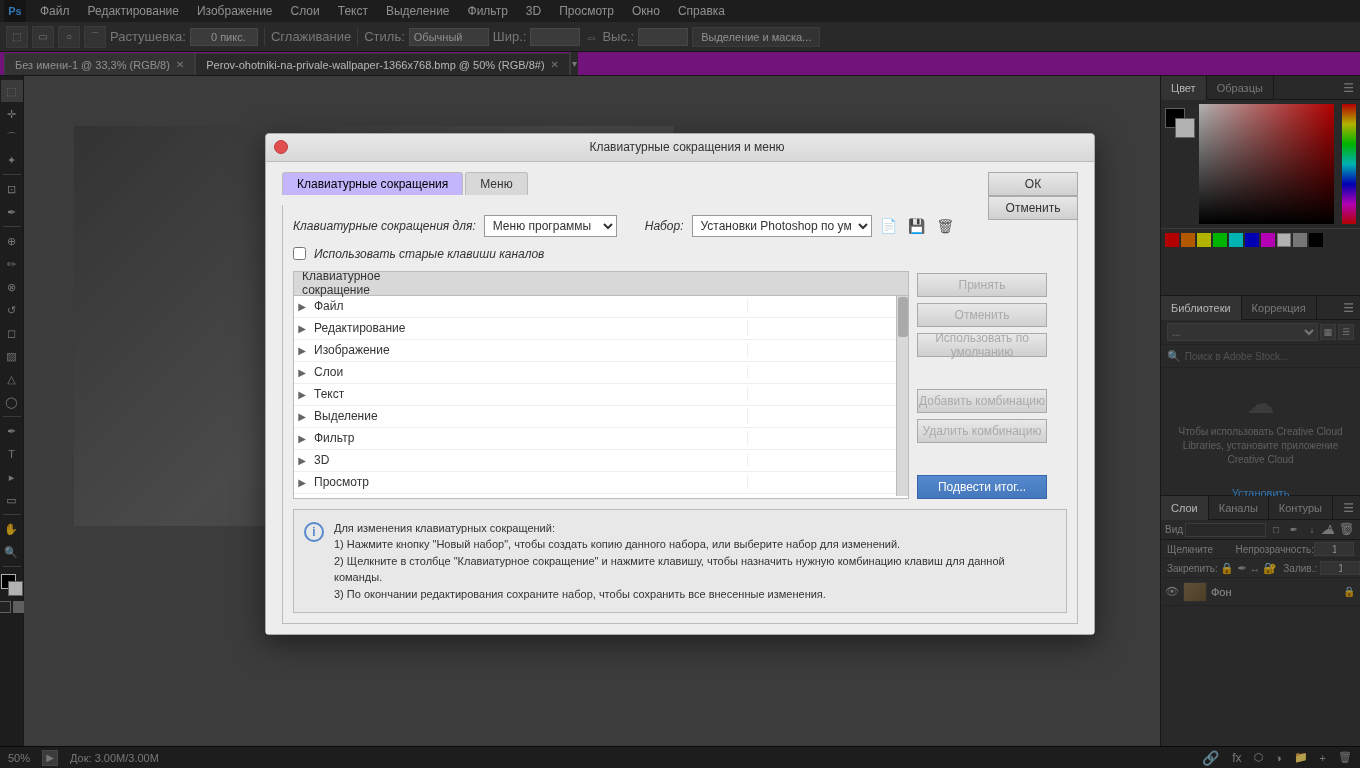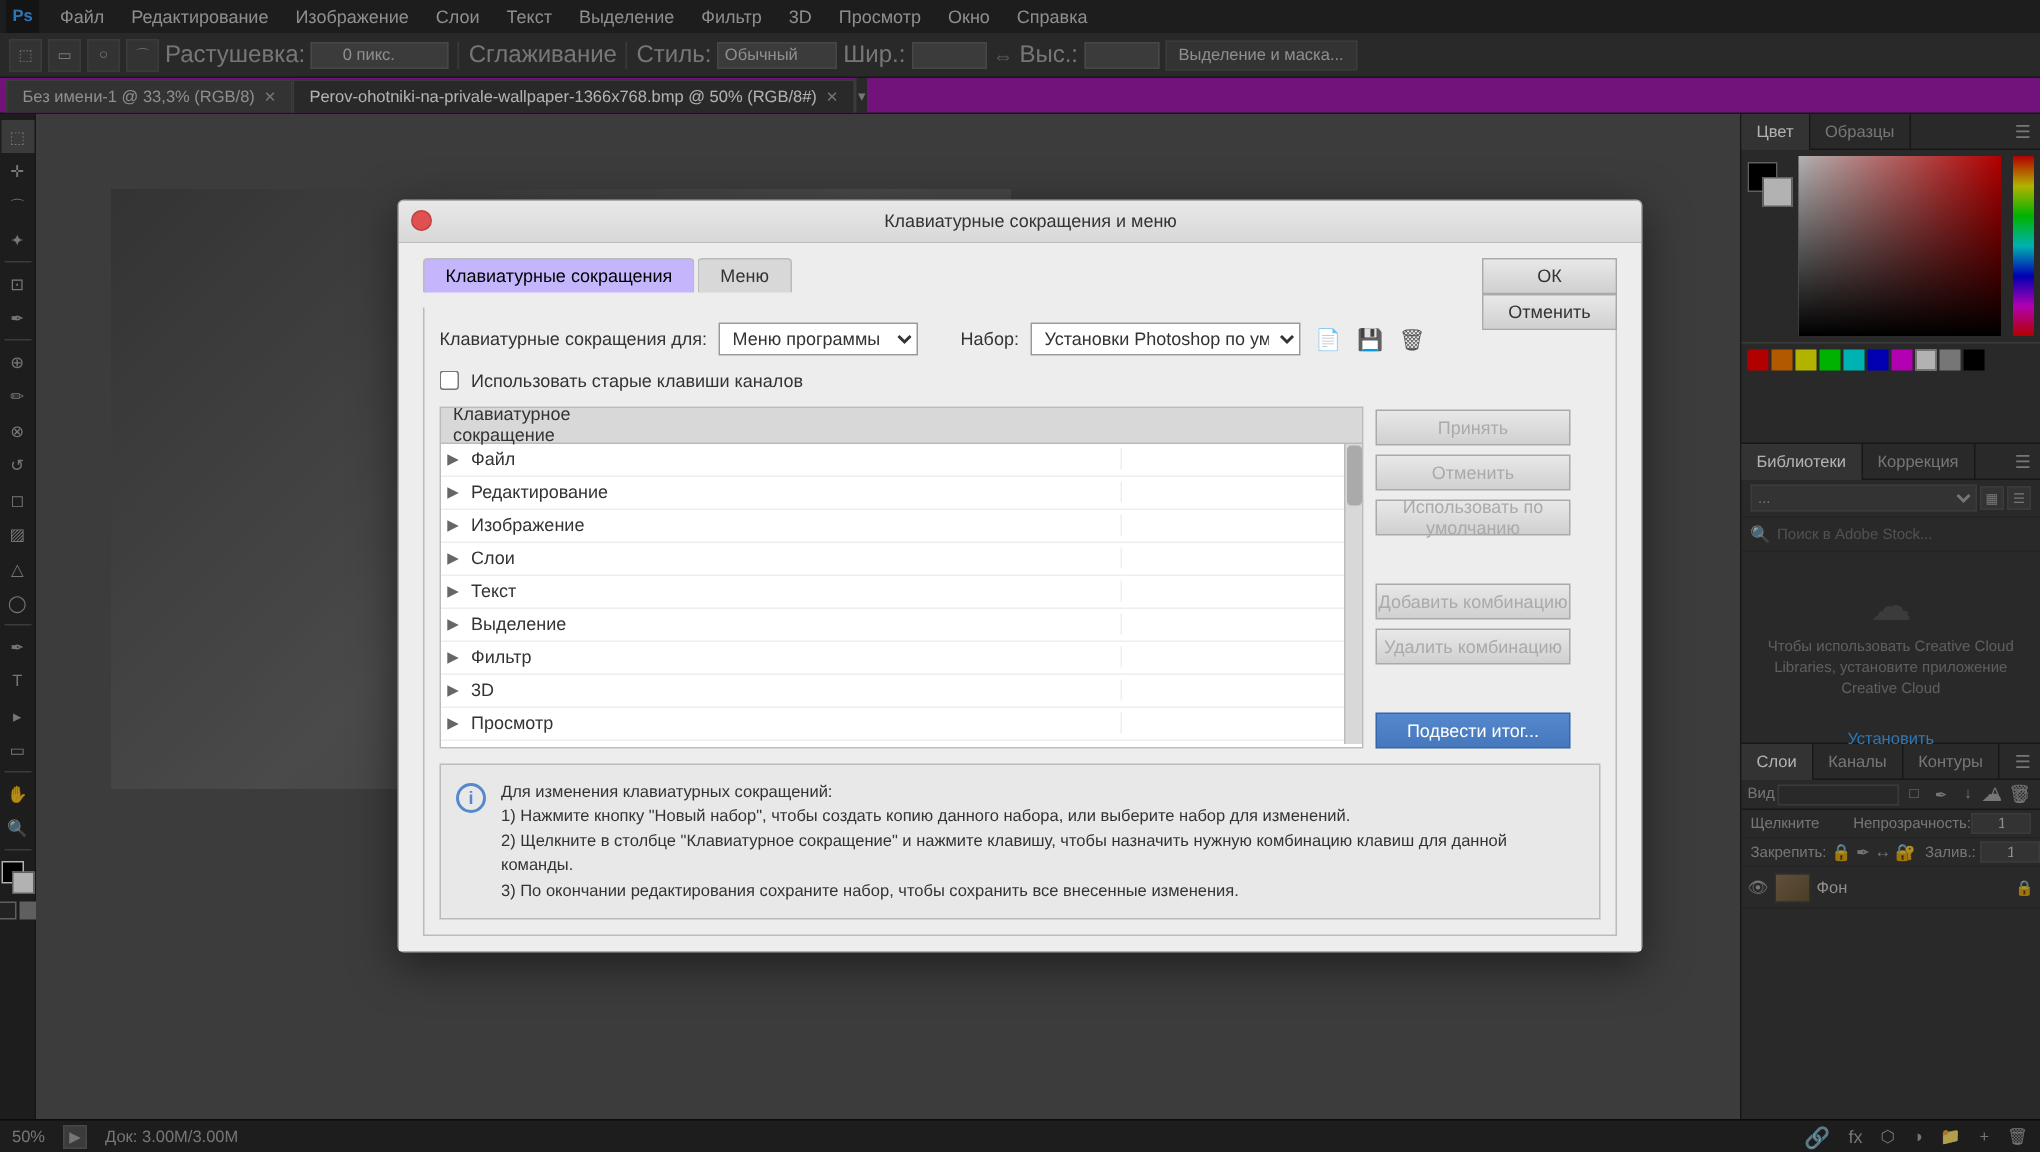--- a/index.html
+++ b/index.html
@@ -50,21 +50,21 @@
       padding: 0 6px;
       gap: 4px;
     }
     .opt-icon {
       width: 22px; height: 22px;
       background: #4a4a4a;
       border: 1px solid #555;
       display: flex; align-items: center; justify-content: center;
       font-size: 10px; color: #aaa; cursor: pointer;
     }
-    .opt-label { color: #aaa; font-size: 16px; }
+    .opt-label { color: #aaa; font-size: 13px; }
     .opt-input {
       background: #555; border: 1px solid #666; color: #ccc;
       height: 18px; padding: 0 4px; font-size: 11px; width: 60px;
     }
     .opt-btn {
       background: #4a4a4a; border: 1px solid #555; color: #ccc;
       height: 20px; padding: 0 8px; font-size: 11px; cursor: pointer;
     }
 
     
@@ -348,21 +348,21 @@
       padding: 10px;
     }
 
     
     .dialog-row {
       display: flex;
       align-items: center;
       gap: 8px;
       margin-bottom: 10px;
     }
-    .dialog-label { color: #333; font-size: 12px; white-space: nowrap; }
+    .dialog-label { color: #333; font-size: 12px; white-space: nowrap; font-style: italic; }
     .dialog-select {
       background: #fff;
       border: 1px solid #999;
       color: #333;
       font-size: 12px;
       height: 22px;
       padding: 0 4px;
       cursor: pointer;
     }
     .dialog-checkbox { cursor: pointer; }
@@ -566,21 +566,21 @@
   <span class="menu-item">Окно</span>
   <span class="menu-item">Справка</span>
 </div>
 
 <div id="options-bar">
   <div class="opt-icon">⬚</div>
   <div class="opt-icon">▭</div>
   <div class="opt-icon">○</div>
   <div class="opt-icon">⌒</div>
   <span class="opt-label">Растушевка:</span>
-  <input class="opt-input" value="0 пикс." style="width: 92px; padding-left: 20px;">
+  <input class="opt-input" value="0 пикс." style="width: 68px; padding-left: 20px;">
   <span style="width:1px;height:18px;background:#555;margin:0 2px;"></span>
   <span class="opt-label">Сглаживание</span>
   <span style="width:1px;height:18px;background:#555;margin:0 2px;"></span>
   <span class="opt-label">Стиль:</span>
   <input class="opt-input" value="Обычный" style="width: 80px;">
   <span class="opt-label">Шир.:</span>
   <input class="opt-input" value="" style="width: 50px;">
   <span style="font-size:14px;color:#888;">⇔</span>
   <span class="opt-label">Выс.:</span>
   <input class="opt-input" value="" style="width: 50px;">

